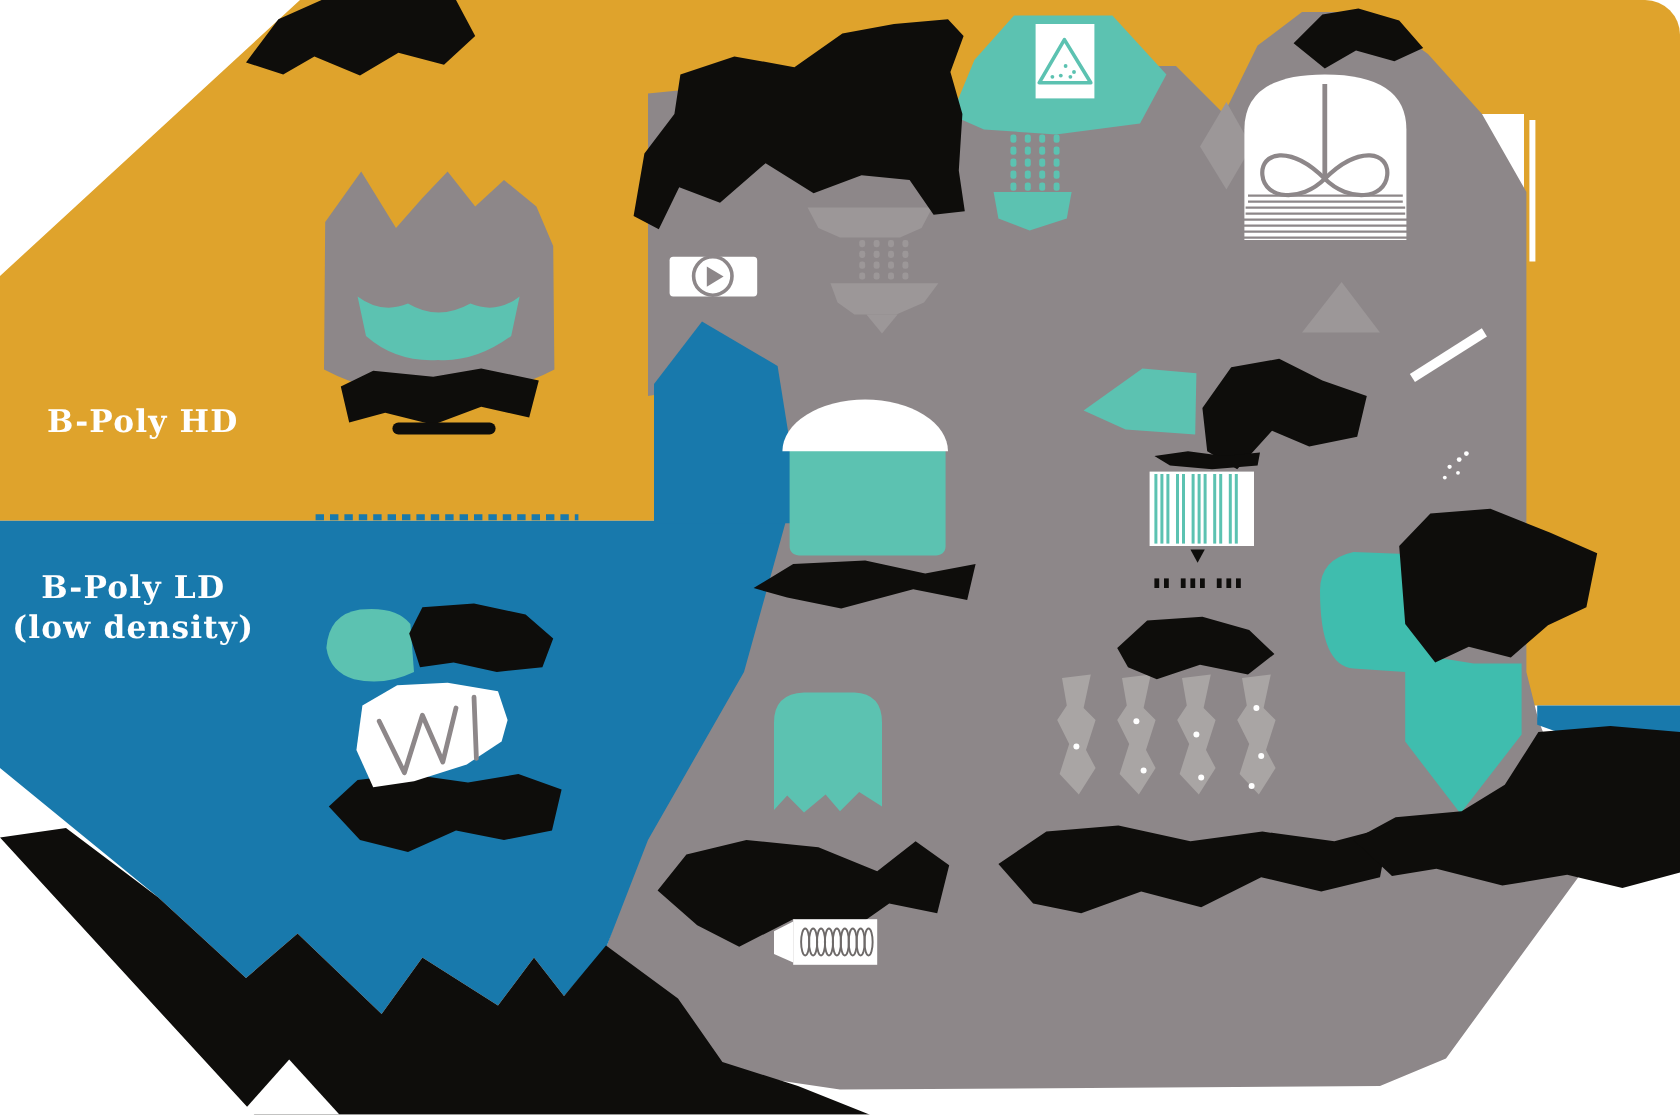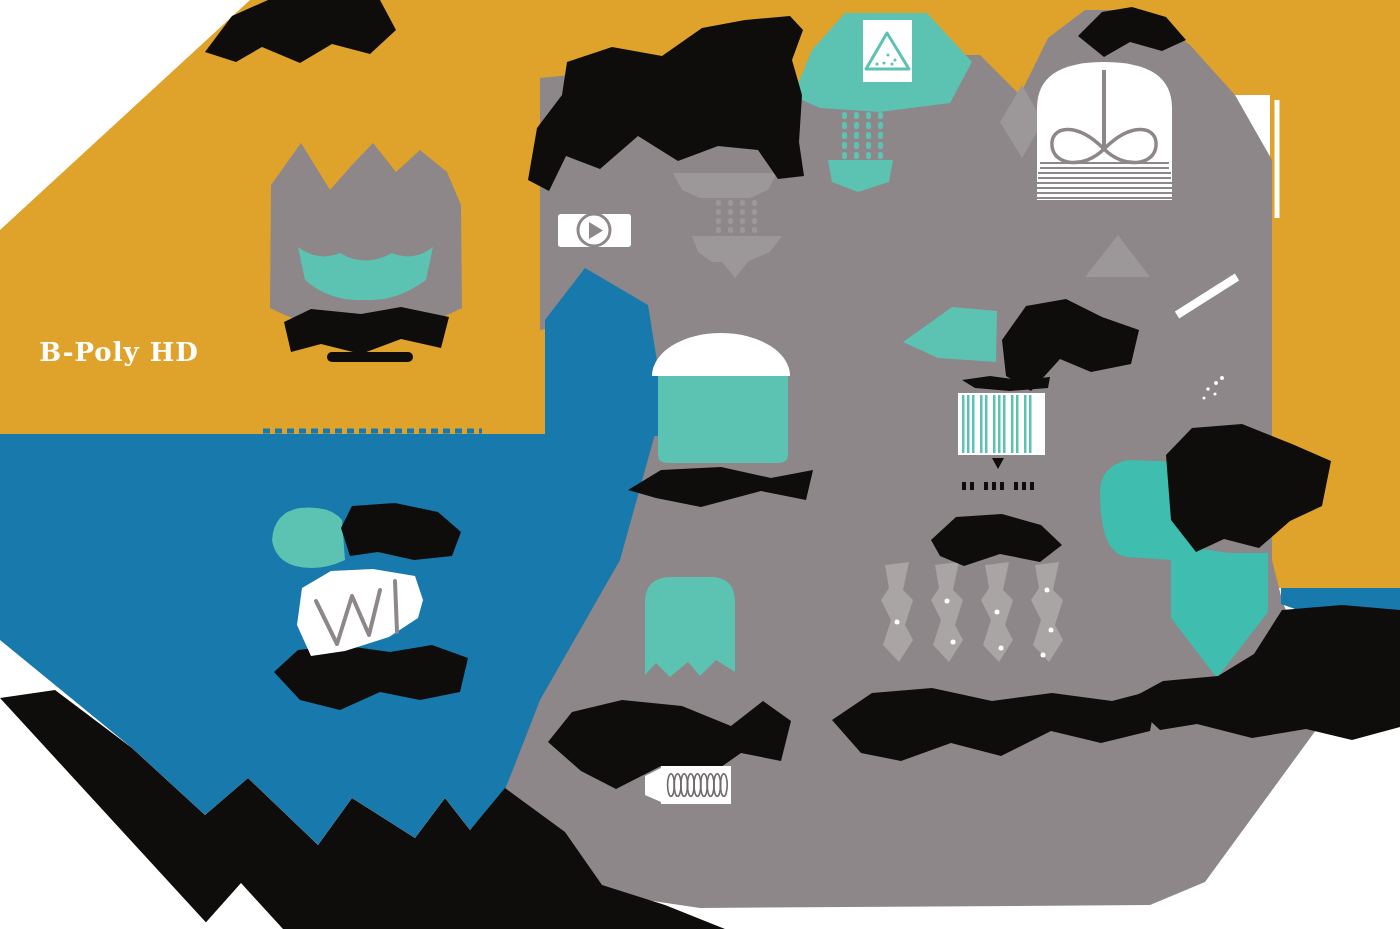--- a/index.html
+++ b/index.html
@@ -1,17 +1,17 @@
 <!DOCTYPE html>
 <html><head>
 <meta charset="utf-8">
 <style>
   html,body{margin:0;padding:0;background:#ffffff;}
   #stage{position:relative;width:1400px;height:929px;overflow:hidden;background:#ffffff;
-         font-family:"DejaVu Serif", serif;}
+         font-family:"DejaVu Serif", serif;border-radius:29px;}
   #stage svg{position:absolute;left:0;top:0;}
   .region-label{position:absolute;color:#ffffff;font-weight:bold;text-align:center;
                 font-size:26px;line-height:1.32;letter-spacing:1px;}
   .lbl-hd{left:12px;top:335px;width:214px;}
   .lbl-ld{left:6px;top:473px;width:210px;}
 </style>
 </head>
 <body>
 
 <div id="stage">
@@ -237,13 +237,17 @@
       <ellipse cx="710.6" cy="785" rx="3.4" ry="11.3"></ellipse>
           <ellipse cx="717.2" cy="785" rx="3.4" ry="11.3"></ellipse>
       <ellipse cx="723.8" cy="785" rx="3.4" ry="11.3"></ellipse>
     </g>
   </g>
 </svg>
 
 <div class="region-label lbl-hd">
   <div>B-Poly HD</div>
 </div>
+<div class="region-label lbl-ld">
+  <div>B-Poly LD</div>
+  <div>(low density)</div>
 </div>
+</div>
 
 </body></html>

